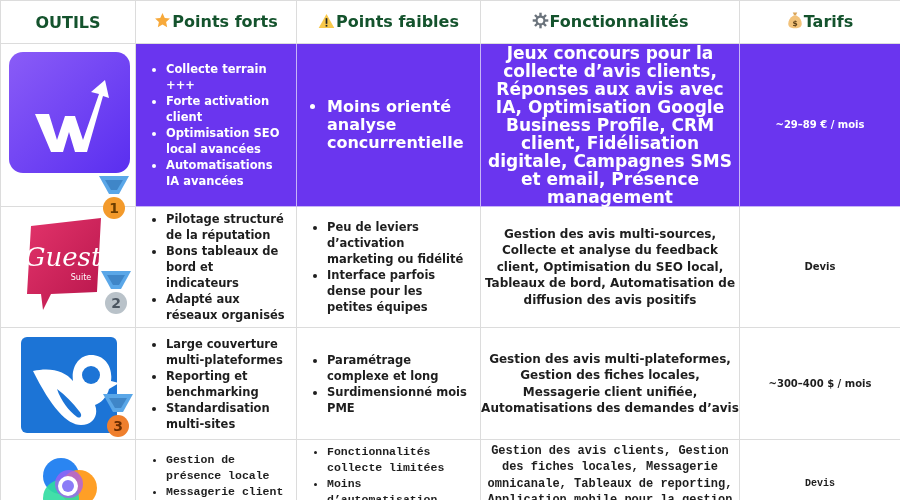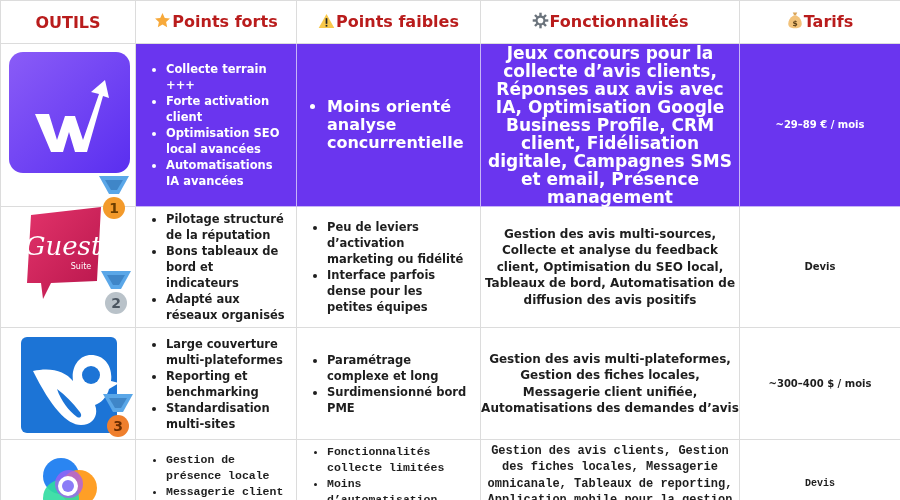--- a/index.html
+++ b/index.html
@@ -14,21 +14,21 @@
     vertical-align: middle;
     padding: 0;
   }
   col.c0 { width: 135px; }
   col.c1 { width: 161px; }
   col.c2 { width: 184px; }
   col.c3 { width: 259px; }
   col.c4 { width: 161px; }
   thead th {
     height: 42px;
-    color: #b91c1c;
+    color: #14532d;
     font-weight: bold;
     font-size: 16px;
     text-align: center;
     border-bottom: 2px solid #a98bf2;
     background: #ffffff;
   }
   thead th .ico { display: inline-block; vertical-align: -2px; margin-right: 1px; }
   tr.row1 { height: 136px; }
   tr.row2 { height: 117px; }
   tr.row3 { height: 112px; }
@@ -135,21 +135,21 @@
         <ul style="font-size:16px;line-height:18px;padding-right:20px;">
           <li>Moins orienté analyse concurrentielle</li>
         </ul>
       </td>
       <td class="data func" style="font-size:17px;line-height:18px;">Jeux concours pour la collecte d’avis clients, Réponses aux avis avec IA, Optimisation Google Business Profile, CRM client, Fidélisation digitale, Campagnes SMS et email, Présence management</td>
       <td class="data price">~29–89 € / mois</td>
     </tr>
 
     <tr class="row2">
       <td class="logo-cell">
-        <div class="logo" style="left:22px;top:0;">
+        <div class="logo" style="left:22px;top:11px;">
           <svg width="80" height="92" viewBox="0 0 80 92">
             <defs>
                 <linearGradient id="gg" x1="0" y1="0" x2="1" y2="1">
                   <stop offset="0" stop-color="#e2336a"></stop>
                   <stop offset="1" stop-color="#b8164c"></stop>
                 </linearGradient>
               </defs>
             <path d="M8 8 L78 0 L74 74 L28 76 L20 92 L18 76 L4 76 Z" fill="url(#gg)"></path>
             <text x="40" y="48" font-size="26" text-anchor="middle" fill="#fff" font-family="DejaVu Serif, serif" font-style="italic">Guest</text>
             <text x="58" y="62" font-size="8" text-anchor="middle" fill="#fff" font-family="DejaVu Sans, sans-serif">Suite</text>
@@ -203,21 +203,21 @@
       <td class="data">
         <ul>
           <li>Large couverture multi-plateformes</li>
           <li>Reporting et benchmarking</li>
           <li>Standardisation multi-sites</li>
         </ul>
       </td>
       <td class="data">
         <ul>
           <li>Paramétrage complexe et long</li>
-          <li>Surdimensionné bord PME</li>
+          <li>Surdimensionné mois PME</li>
         </ul>
       </td>
       <td class="data func">Gestion des avis multi-plateformes, Gestion des fiches locales, Messagerie client unifiée, Automatisations des demandes d’avis</td>
       <td class="data price">~300–400 $ / mois</td>
     </tr>
 
     <tr class="row4">
       <td class="logo-cell">
         <div class="logo" style="left:38px;top:16px;">
           <svg width="62" height="62" viewBox="0 0 62 62">

